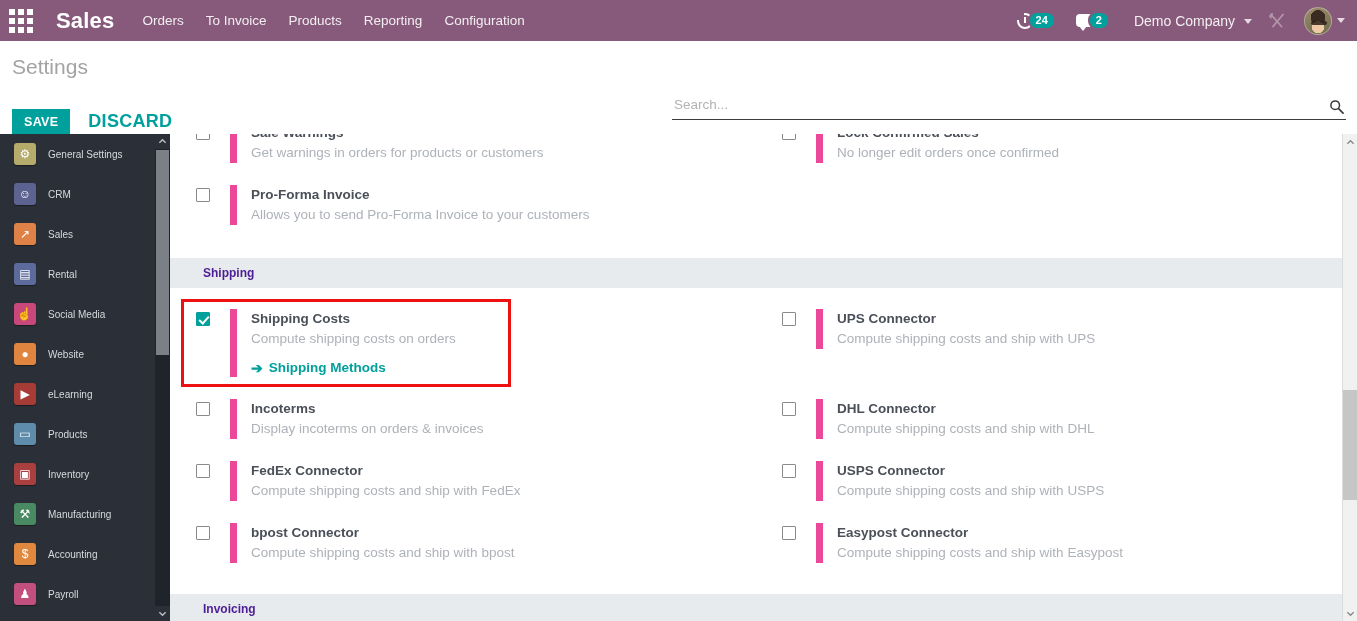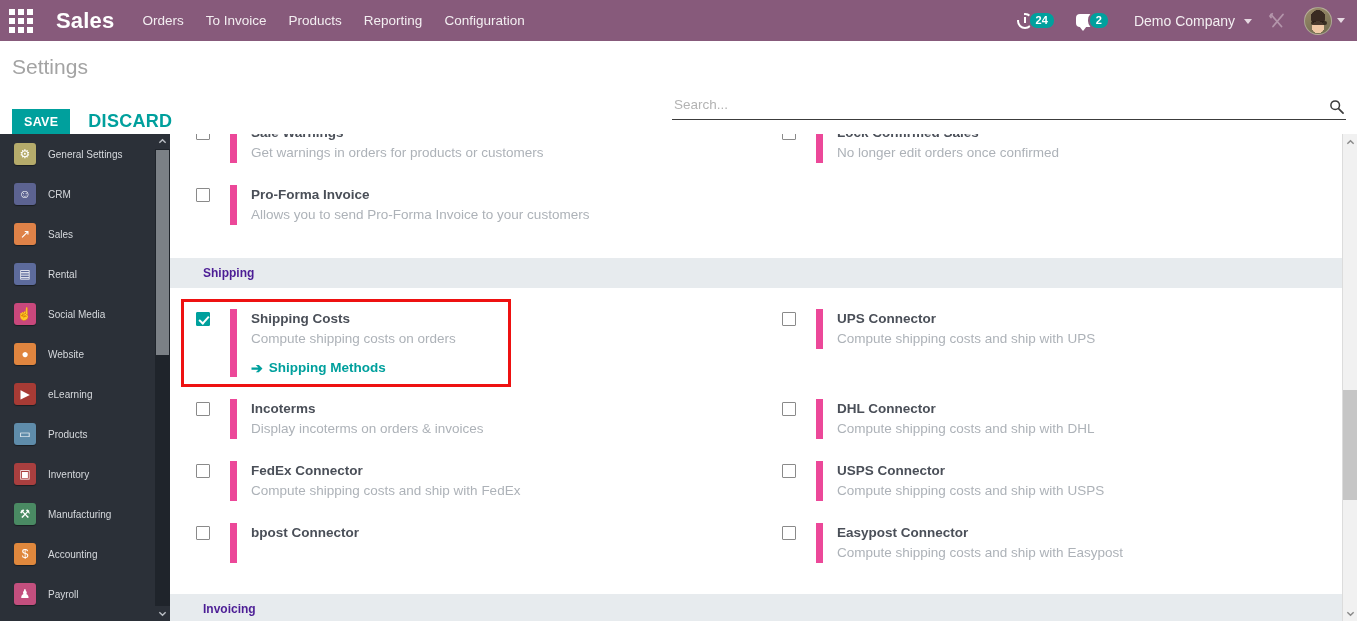--- a/index.html
+++ b/index.html
@@ -447,20 +447,21 @@
         <span class="setting-text">
           <span class="setting-title">USPS Connector</span>
           <span class="setting-desc" style="display:block">Compute shipping costs and ship with USPS</span>
         </span>
       </div>
 
       <div class="setting-box">
         <span class="cb"></span>
         <span class="setting-text">
           <span class="setting-title">bpost Connector</span>
+          <span class="setting-desc" style="display:block">Compute shipping costs and ship with bpost</span>
         </span>
       </div>
 
       <div class="setting-box">
         <span class="cb"></span>
         <span class="setting-text">
           <span class="setting-title">Easypost Connector</span>
           <span class="setting-desc" style="display:block">Compute shipping costs and ship with Easypost</span>
         </span>
       </div>

